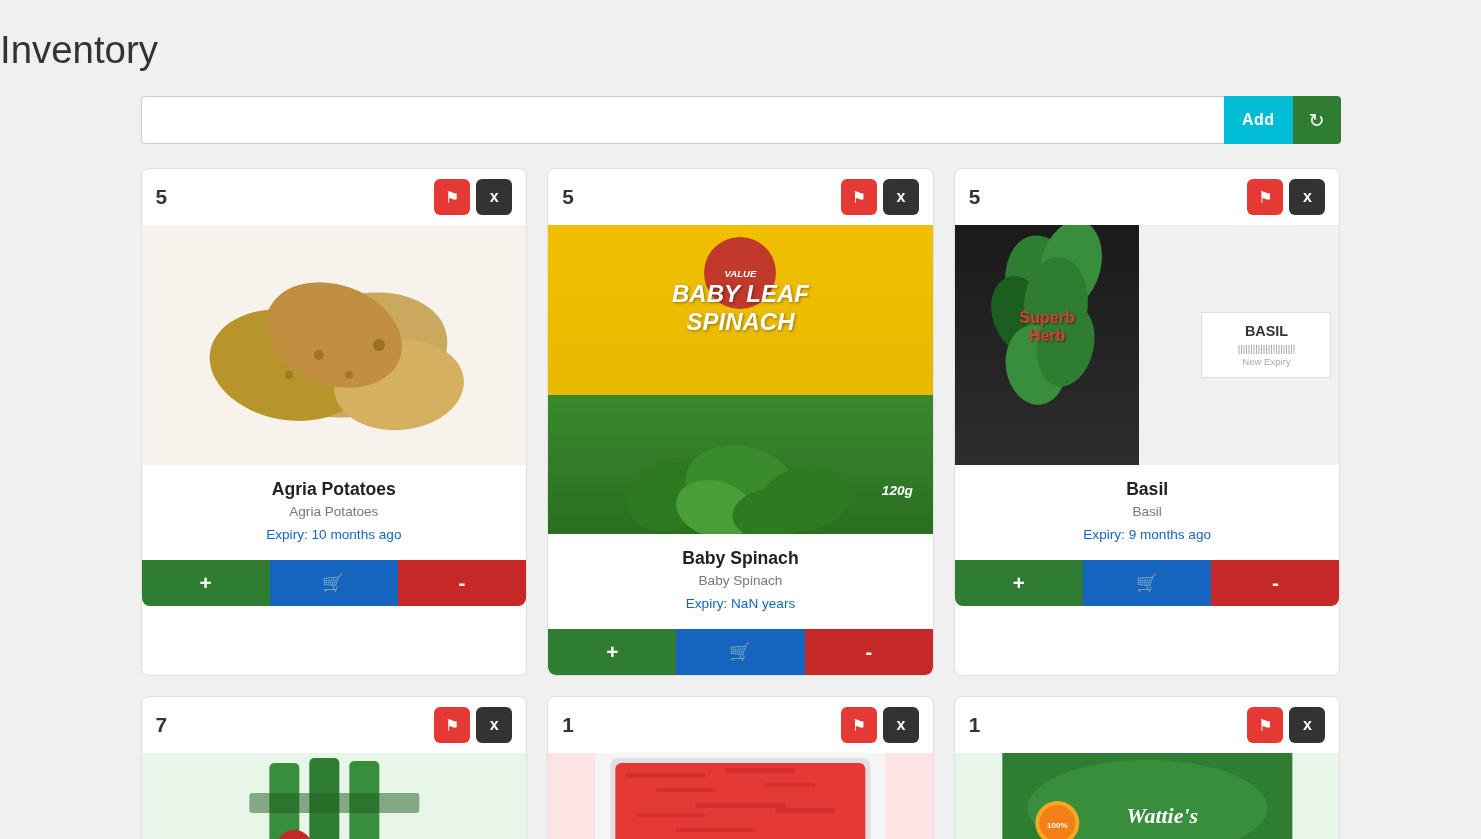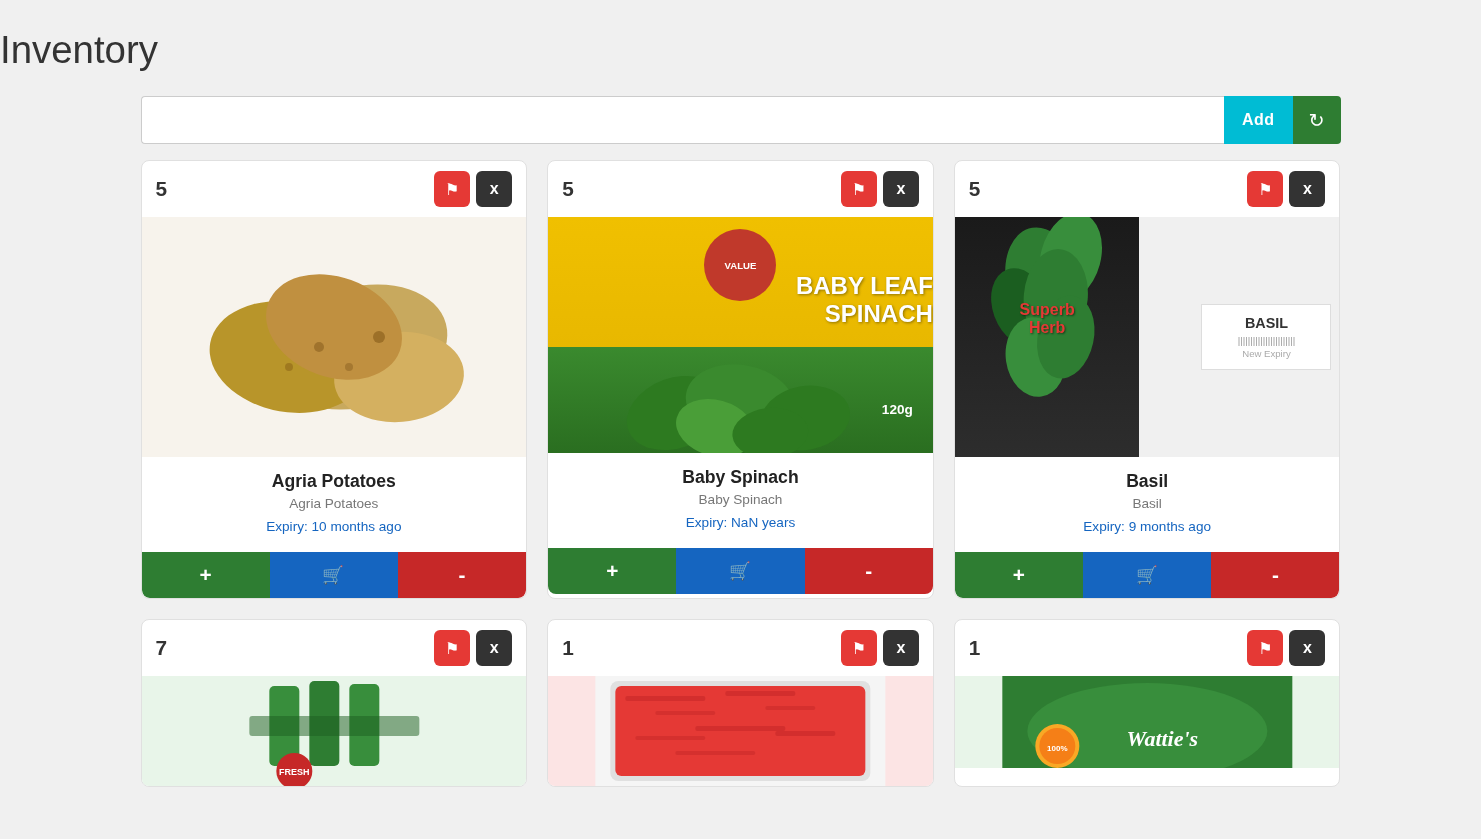--- a/index.html
+++ b/index.html
@@ -11,21 +11,21 @@
     h1 {
       text-align: left;
       font-size: 2.4rem;
       font-weight: 400;
       color: #333;
       padding: 28px 0 24px;
     }
     .search-bar {
       display: flex;
       max-width: 1340px;
-      margin: 0 auto 16px;
+      margin: 0 auto 24px;
       padding: 0 70px;
       gap: 0;
     }
     .search-bar input {
       flex: 1;
       height: 48px;
       border: 1.5px solid #ccc;
       border-right: none;
       border-radius: 4px 0 0 4px;
       padding: 0 16px;
@@ -265,23 +265,23 @@
       <div class="card-actions">
         <button class="btn-flag">
           <span>⚑</span>
         </button>
         <button class="btn-close">
           <span>x</span>
         </button>
       </div>
     </div>
 
-    <div style="width:100%;height:236px;background:linear-gradient(180deg,#f0c000 0%,#e8b800 55%,#3a8a2e 55%,#2a6e20 100%);position:relative;overflow:hidden;">
+    <div style="width:100%;height:309px;background:linear-gradient(180deg,#f0c000 0%,#e8b800 55%,#3a8a2e 55%,#2a6e20 100%);position:relative;overflow:hidden;font-style:italic;">
       <div style="position:absolute;top:12px;left:50%;transform:translateX(-50%);width:72px;height:72px;background:#c0392b;border-radius:50%;display:flex;align-items:center;justify-content:center;color:white;font-weight:800;font-size:0.6rem;text-align:center;text-transform:uppercase;z-index:2;">VALUE</div>
-      <div style="position:absolute;top:55px;left:0;right:0;text-align:right;color:white;font-weight:900;font-size:1.5rem;text-shadow:1px 1px 3px rgba(0,0,0,0.4);line-height:1.15;z-index:2;">BABY LEAF<br>SPINACH</div>
+      <div style="position:absolute;top:55px;left:0;right:0;text-align:center;color:white;font-weight:900;font-size:1.5rem;text-shadow:1px 1px 3px rgba(0,0,0,0.4);line-height:1.15;z-index:2;">BABY LEAF<br>SPINACH</div>
       <div style="position:absolute;bottom:36px;right:20px;color:white;font-weight:700;font-size:0.85rem;">120g</div>
 
       <svg style="position:absolute;bottom:0;left:0;width:100%;height:120px;" viewBox="0 0 290 120">
         <ellipse cx="80" cy="80" rx="50" ry="35" fill="#2d7a20" transform="rotate(-20,80,80)"></ellipse>
         <ellipse cx="145" cy="70" rx="55" ry="38" fill="#3a8a2e" transform="rotate(10,145,70)"></ellipse>
         <ellipse cx="210" cy="85" rx="45" ry="32" fill="#2d7a20" transform="rotate(-10,210,85)"></ellipse>
         <ellipse cx="120" cy="95" rx="40" ry="28" fill="#4a9e38" transform="rotate(15,120,95)"></ellipse>
         <ellipse cx="175" cy="100" rx="38" ry="25" fill="#2d7a20" transform="rotate(-5,175,100)"></ellipse>
       </svg>
     </div>

